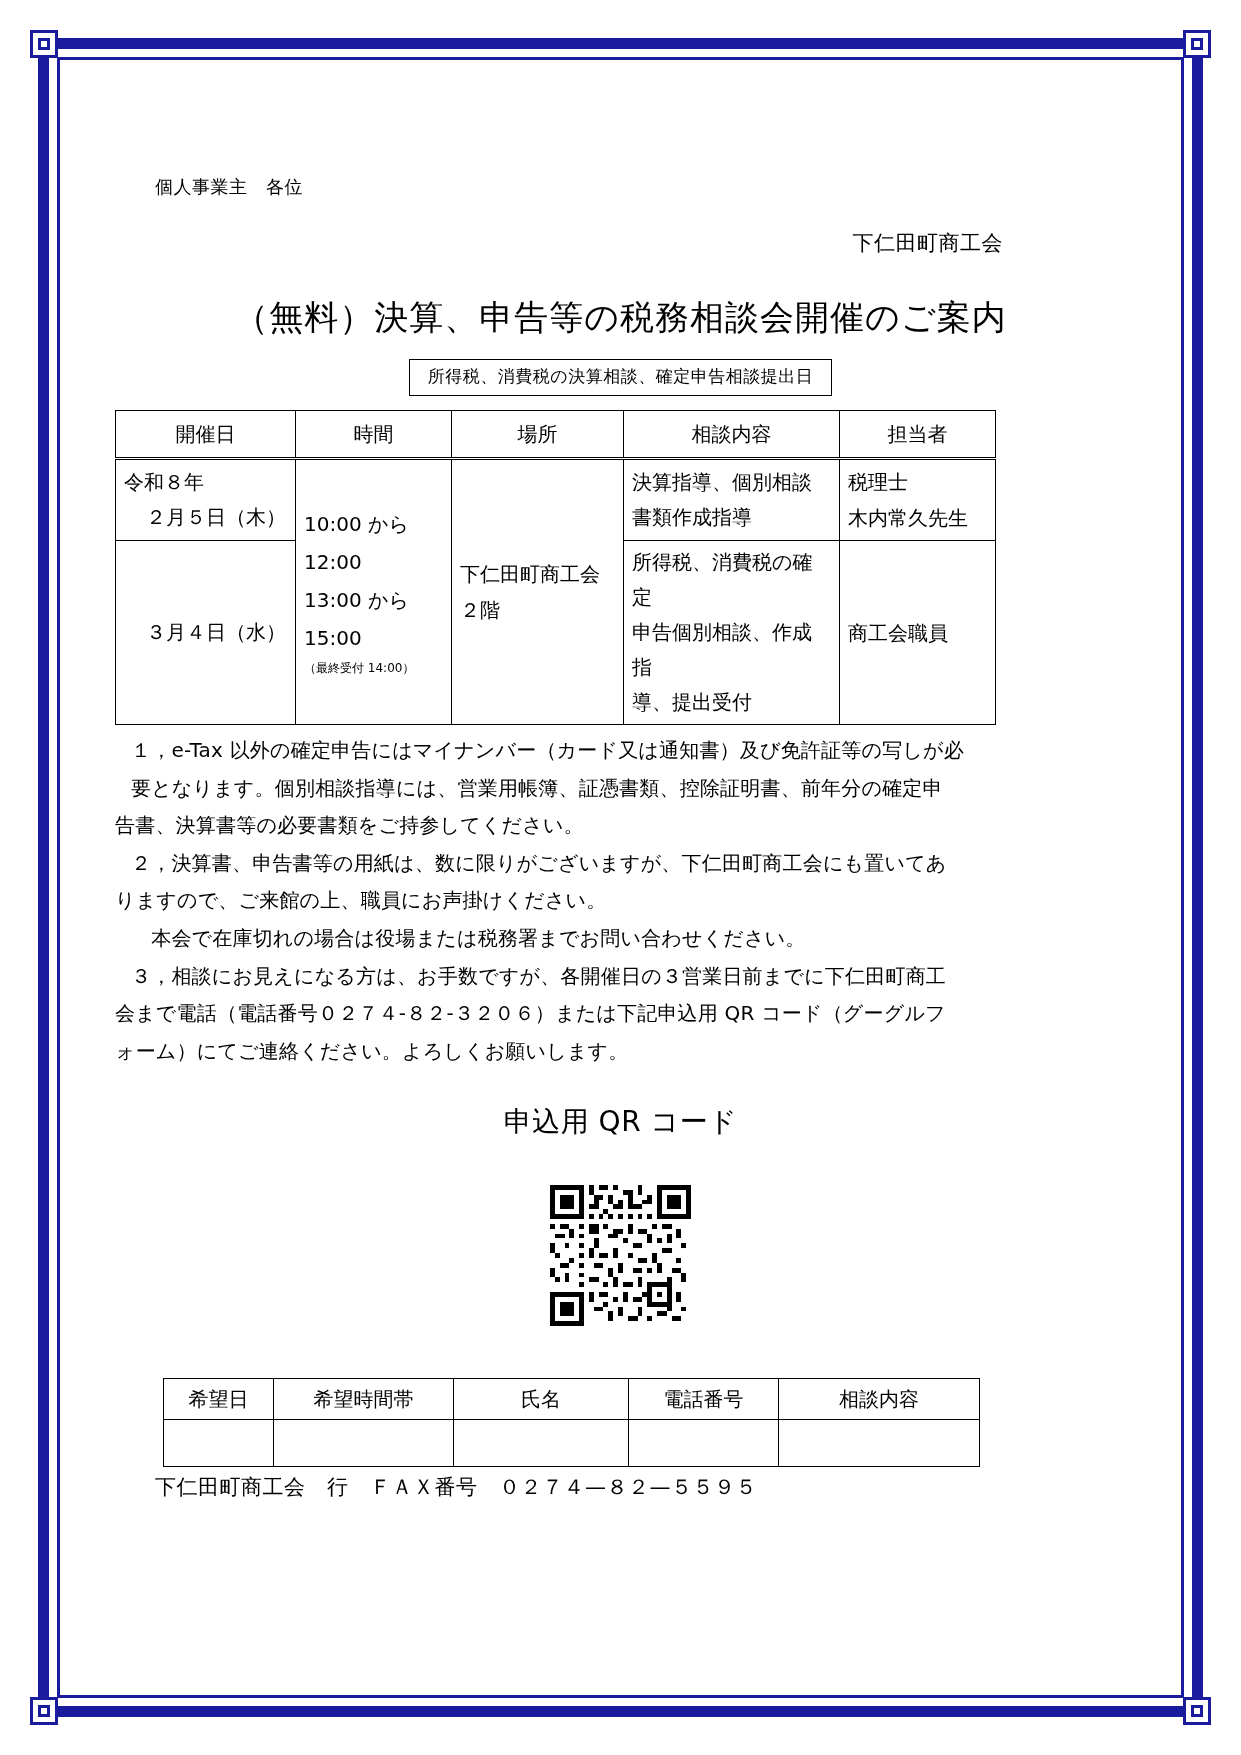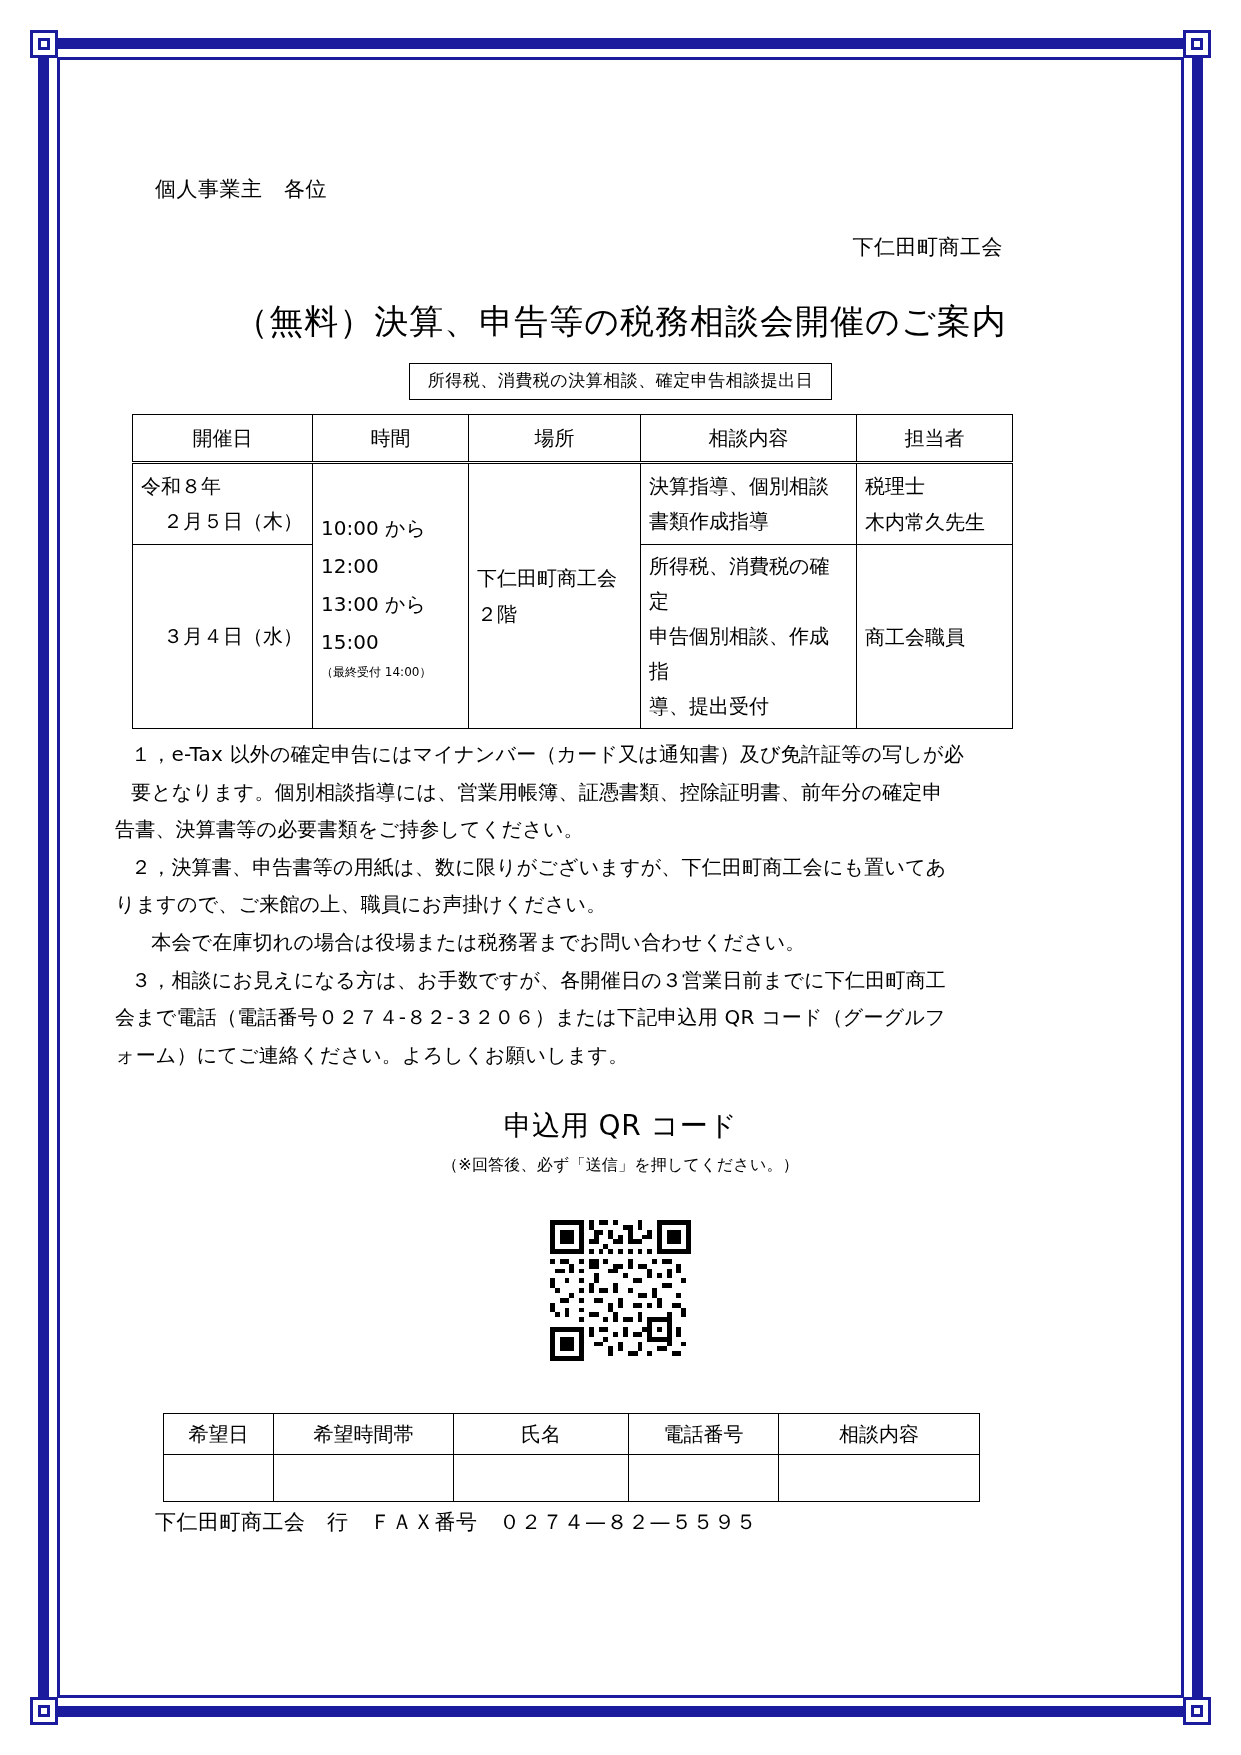--- a/index.html
+++ b/index.html
@@ -63,21 +63,21 @@
   
   .content {
     position: absolute;
     left: 110px;
     top: 120px;
     width: 1021px;
     box-sizing: border-box;
   }
 
   .addressee {
-    font-size: 21px;
+    font-size: 18px;
     letter-spacing: 0.5px;
     margin: 55px 0 0 45px;
   }
   .sender {
     font-size: 21px;
     text-align: right;
     margin: 30px 128px 0 0;
     letter-spacing: 0.5px;
   }
 
@@ -99,21 +99,21 @@
     border: 1.5px solid #000;
     padding: 5px 18px 7px 18px;
     font-size: 17px;
     letter-spacing: 0.5px;
   }
 
   
   table.schedule {
     border-collapse: collapse;
     width: 880px;
-    margin: 14px 0 0 22px;
+    margin: 14px 0 0 5px;
     table-layout: fixed;
   }
   table.schedule th,
   table.schedule td {
     border: 1px solid #000;
     font-weight: normal;
     font-size: 20px;
     padding: 4px 8px;
     vertical-align: middle;
   }
@@ -301,21 +301,20 @@
       <p>告書、決算書等の必要書類をご持参してください。</p>
       <p class="ind1">２，決算書、申告書等の用紙は、数に限りがございますが、下仁田町商工会にも置いてあ</p>
       <p>りますので、ご来館の上、職員にお声掛けください。</p>
       <p class="ind1">　本会で在庫切れの場合は役場または税務署までお問い合わせください。</p>
       <p class="ind1">３，相談にお見えになる方は、お手数ですが、各開催日の３営業日前までに下仁田町商工</p>
       <p>会まで電話（電話番号０２７４-８２-３２０６）または下記申込用 QR コード（グーグルフ</p>
       <p>ォーム）にてご連絡ください。よろしくお願いします。</p>
     </div>
 
     <div class="qr-caption">申込用 QR コード</div>
-    <div class="qr-note">（※回答後、必ず「送信」を押してください。）</div>
 
     <div class="qr-holder">
       <svg class="qr" viewBox="0 0 29 29" shape-rendering="crispEdges">
         <rect width="29" height="29" fill="#ffffff"></rect>
         <g fill="#000000">
 
           <rect x="0" y="0" width="7" height="1"></rect>
             <rect x="0" y="6" width="7" height="1"></rect>
           <rect x="0" y="0" width="1" height="7"></rect>
             <rect x="6" y="0" width="1" height="7"></rect>

